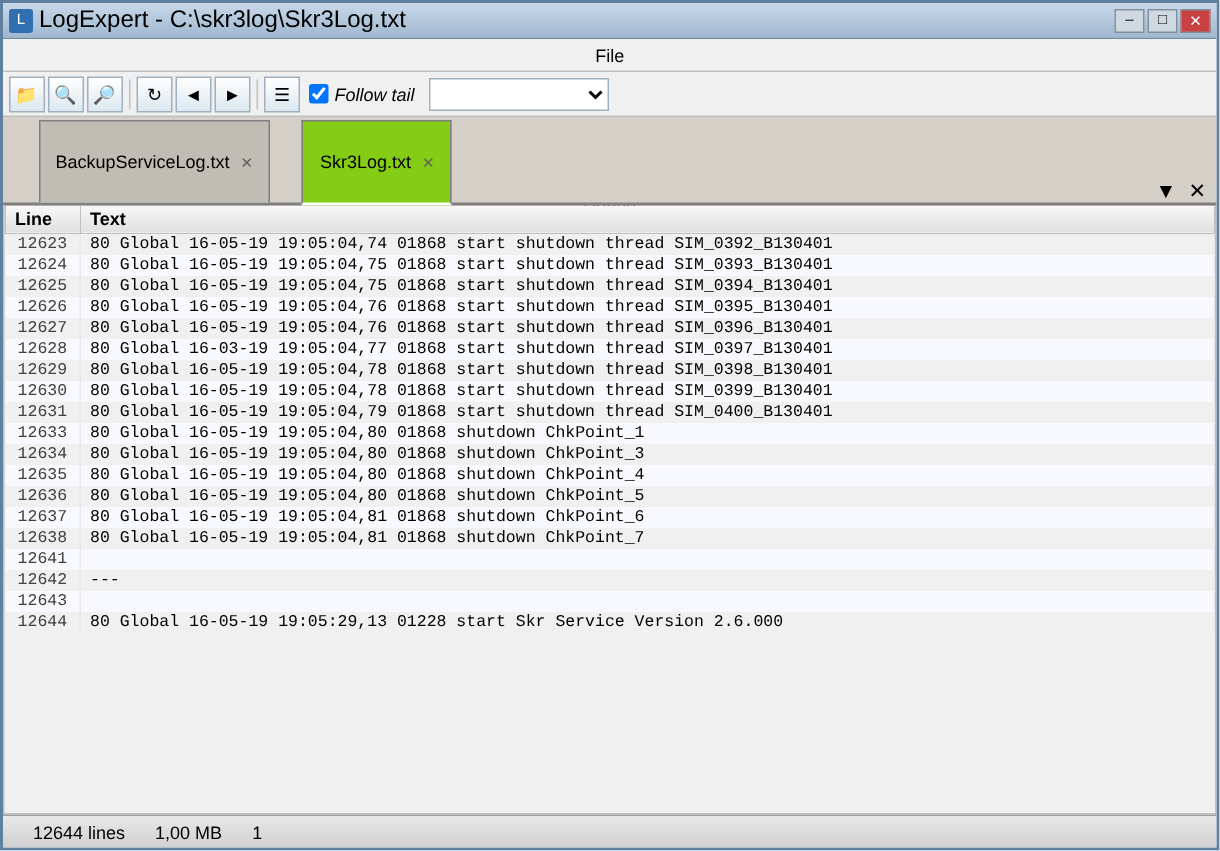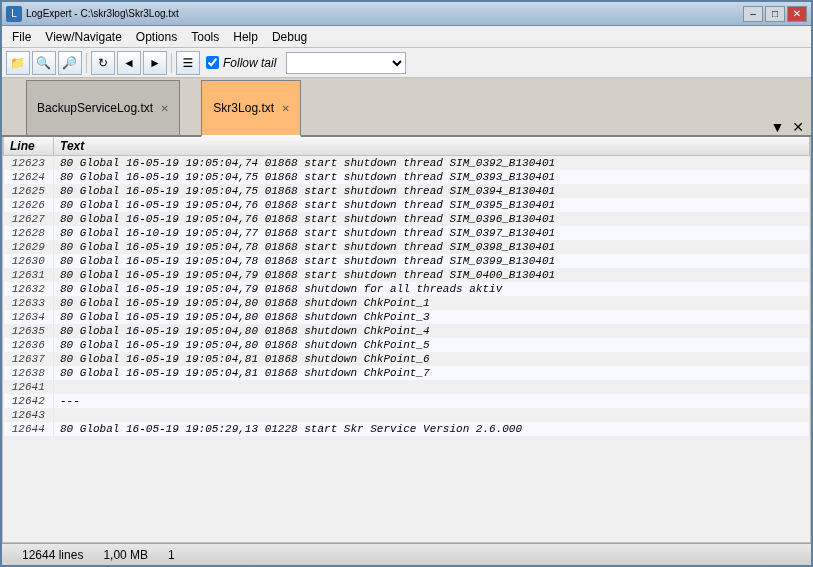--- a/index.html
+++ b/index.html
@@ -6,28 +6,28 @@
     body { font-family: 'Segoe UI', Tahoma, sans-serif; font-size: 12px; background: #f0f0f0; }
 
     
     .title-bar {
       background: linear-gradient(to bottom, #c8d8e8, #a0b8d0);
       display: flex; align-items: center; justify-content: space-between;
       padding: 2px 4px; height: 24px; border-bottom: 1px solid #7090a0;
     }
     .title-bar-left { display: flex; align-items: center; gap: 4px; }
     .title-bar-icon { width: 16px; height: 16px; background: #3070b0; border-radius: 2px; display: flex; align-items: center; justify-content: center; color: white; font-size: 10px; }
-    .title-bar-text { font-size: 10px; color: #000; font-weight: normal; }
+    .title-bar-text { font-size: 16px; color: #000; font-weight: normal; }
     .title-btn { width: 20px; height: 16px; background: #d0d8e0; border: 1px solid #8090a0; display: flex; align-items: center; justify-content: center; font-size: 10px; cursor: pointer; }
     .title-btn.close { background: #c84040; color: white; }
 
     
     .menu-bar {
       background: #f0f0f0; border-bottom: 1px solid #c0c0c0;
-      display: flex; align-items: center; padding: 2px 4px; height: 22px; gap: 2px;
+      display: flex; align-items: center; padding: 2px 4px; height: 22px; gap: 2px; flex-direction: column;
     }
     .menu-item { padding: 2px 6px; font-size: 12px; cursor: pointer; }
 
     
     .toolbar {
       background: #f0f0f0; border-bottom: 1px solid #c0c0c0;
       display: flex; align-items: center; padding: 2px 4px; height: 30px; gap: 2px;
     }
     .toolbar-btn {
       width: 24px; height: 24px; background: linear-gradient(to bottom, #ffffff, #dce8f0);
@@ -48,28 +48,28 @@
       background: #d4d0c8; border-bottom: 2px solid #808080;
       display: flex; align-items: flex-end; padding: 2px 4px 0 4px;
       justify-content: space-between;
     }
     .tabs { display: flex; align-items: flex-end; gap: 1px; }
     .tab {
       padding: 20px 10px; font-size: 12px; cursor: pointer;
       border: 1px solid #808080; border-bottom: none;
       background: #d4d0c8; min-width: 100px; text-align: right; margin-left: 20px;
     }
-    .tab.active { background: #fdba74; border-bottom: 2px solid white; margin-bottom: -2px; font-weight: normal; }
+    .tab.active { background: #84cc16; border-bottom: 2px solid white; margin-bottom: -2px; font-weight: normal; }
     .tab.inactive { background: #c0bdb5; }
     .tab-close { color: #606060; margin-left: 4px; font-size: 10px; }
     .tab-controls { display: flex; align-items: center; gap: 2px; }
     .tab-nav-btn { font-size: 14px; cursor: pointer; padding: 0 3px; }
 
     
-    .log-table { width: 100%; border-collapse: collapse; font-family: 'Courier New', monospace; font-size: 12px; font-style: italic; }
+    .log-table { width: 100%; border-collapse: collapse; font-family: 'Courier New', monospace; font-size: 12px; }
     .log-table th {
       background: linear-gradient(to bottom, #f8f8f8, #e0e0e0);
       border: 1px solid #c0c0c0; border-top: none;
       padding: 2px 6px; text-align: left; font-weight: bold;
       font-family: 'Segoe UI', sans-serif; font-size: 12px;
       position: sticky; top: 0;
     }
     .log-table td {
       padding: 1px 6px; border-right: 1px solid #e8e8e8;
       white-space: nowrap; font-size: 11px;
@@ -184,37 +184,33 @@
           <tr>
             <td class="col-line">12626</td>
             <td colspan="5">80      Global        16-05-19 19:05:04,76  01868   start shutdown thread SIM_0395_B130401</td>
           </tr>
           <tr>
             <td class="col-line">12627</td>
             <td colspan="5">80      Global        16-05-19 19:05:04,76  01868   start shutdown thread SIM_0396_B130401</td>
           </tr>
           <tr>
             <td class="col-line">12628</td>
-            <td colspan="5">80      Global        16-10-19 19:05:04,77  01868   start shutdown thread SIM_0397_B130401</td>
+            <td colspan="5">80      Global        16-03-19 19:05:04,77  01868   start shutdown thread SIM_0397_B130401</td>
           </tr>
           <tr>
             <td class="col-line">12629</td>
             <td colspan="5">80      Global        16-05-19 19:05:04,78  01868   start shutdown thread SIM_0398_B130401</td>
           </tr>
           <tr>
             <td class="col-line">12630</td>
             <td colspan="5">80      Global        16-05-19 19:05:04,78  01868   start shutdown thread SIM_0399_B130401</td>
           </tr>
           <tr>
             <td class="col-line">12631</td>
             <td colspan="5">80      Global        16-05-19 19:05:04,79  01868   start shutdown thread SIM_0400_B130401</td>
-          </tr>
-          <tr>
-            <td class="col-line">12632</td>
-            <td colspan="5">80      Global        16-05-19 19:05:04,79  01868   shutdown for all threads aktiv</td>
           </tr>
           <tr>
             <td class="col-line">12633</td>
             <td colspan="5">80      Global        16-05-19 19:05:04,80  01868   shutdown ChkPoint_1</td>
           </tr>
           <tr>
             <td class="col-line">12634</td>
             <td colspan="5">80      Global        16-05-19 19:05:04,80  01868   shutdown ChkPoint_3</td>
           </tr>
           <tr>

